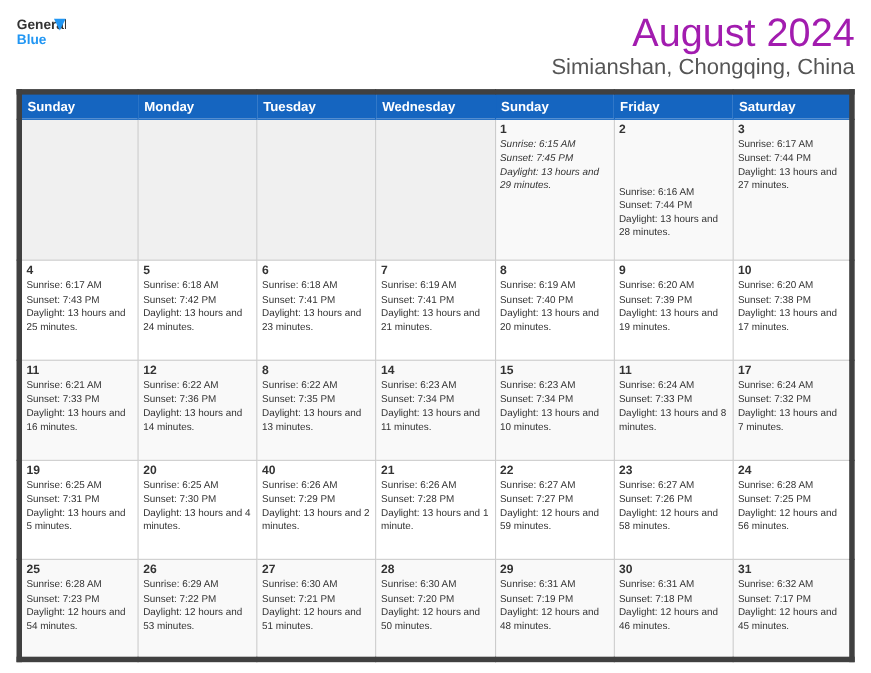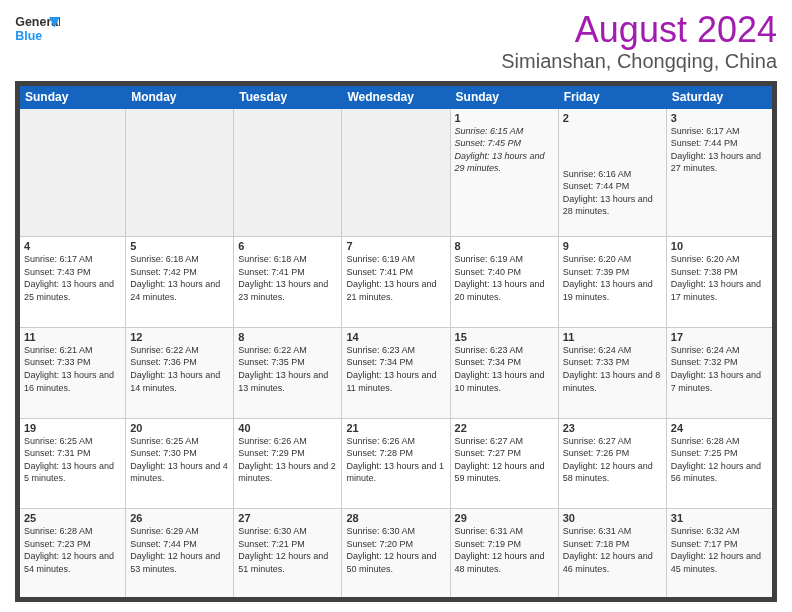--- a/index.html
+++ b/index.html
@@ -278,21 +278,21 @@
         <tr>
           <td>
             <span class="day-num">25</span>
             <div class="day-info" style="white-space: pre-line;">Sunrise: 6:28 AM
 Sunset: 7:23 PM
 Daylight: 12 hours and 54 minutes.</div>
           </td>
           <td>
             <span class="day-num">26</span>
             <div class="day-info" style="white-space: pre-line;">Sunrise: 6:29 AM
-Sunset: 7:44 PM
+Sunset: 7:22 PM
 Daylight: 12 hours and 53 minutes.</div>
           </td>
           <td>
             <span class="day-num">27</span>
             <div class="day-info" style="white-space: pre-line;">Sunrise: 6:30 AM
 Sunset: 7:21 PM
 Daylight: 12 hours and 51 minutes.</div>
           </td>
           <td>
             <span class="day-num">28</span>

